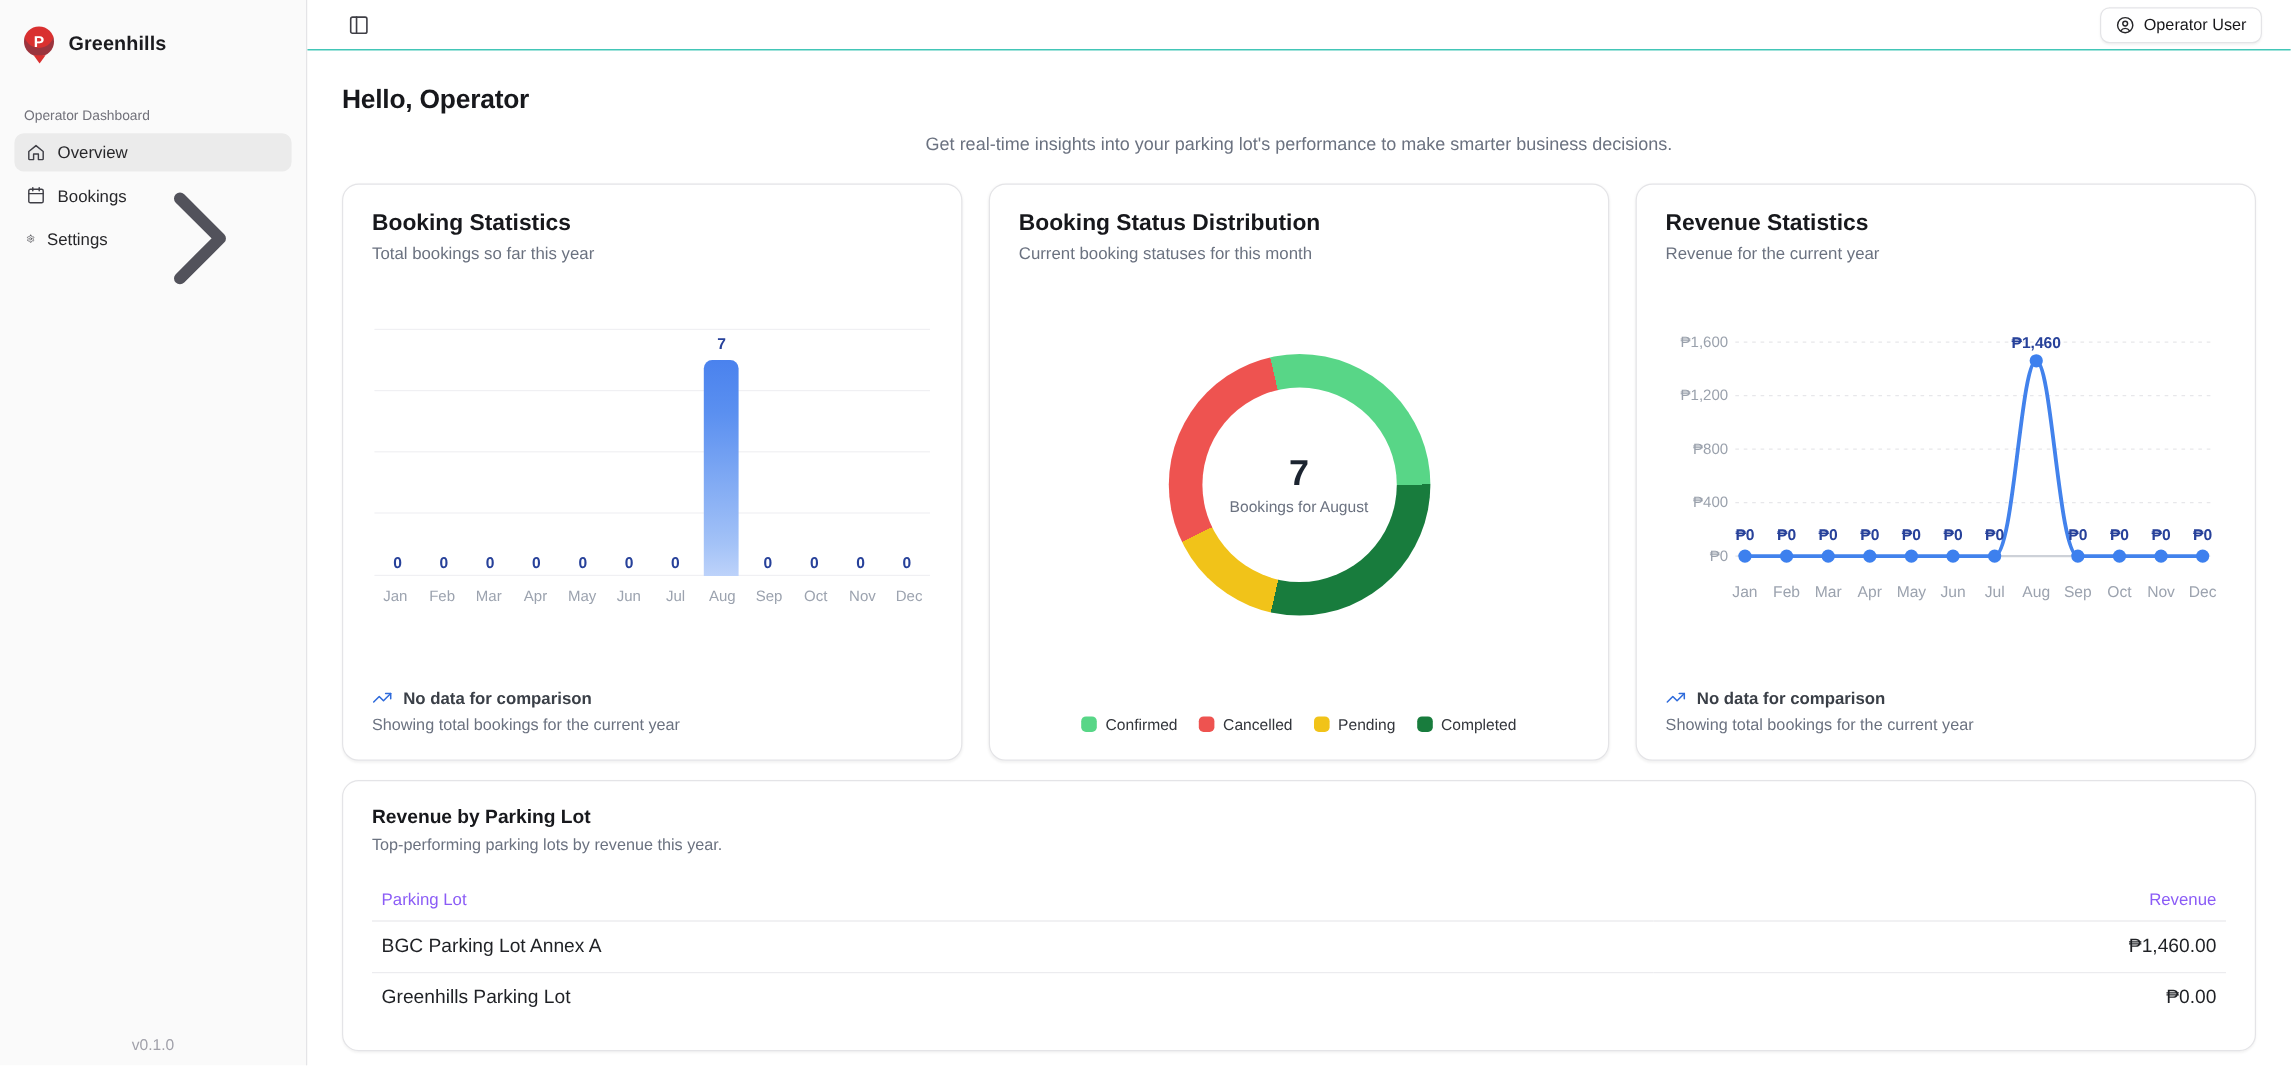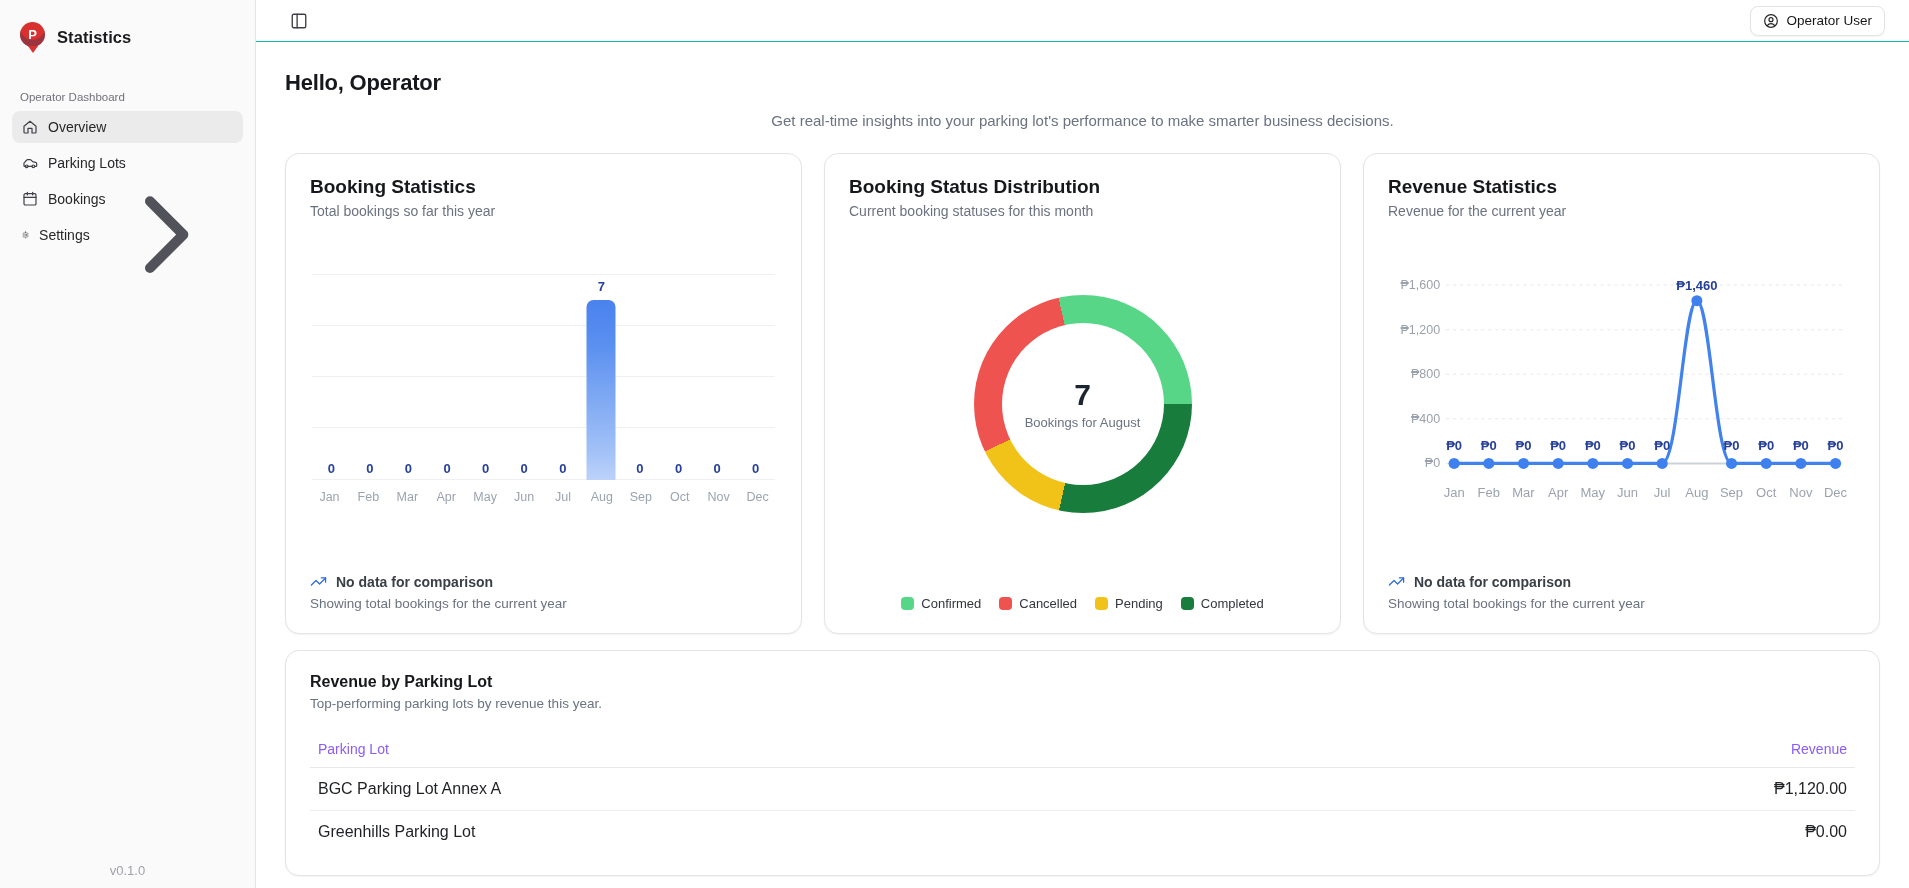--- a/index.html
+++ b/index.html
@@ -107,42 +107,31 @@
 </style>
 </head>
 <body>
 
 <aside class="sidebar">
   <div class="brand">
     <div class="logo-pin">
       <div class="logo-circle">P</div>
       <div class="logo-tip"></div>
     </div>
-    <div class="brand-name">Statistics</div>
+    <div class="brand-name">Greenhills</div>
   </div>
   <div class="section-label">Operator Dashboard</div>
   <nav id="nav">
       <div class="nav-item active">
         <span style="width:16px;height:16px;display:flex">
           <svg viewBox="0 0 24 24" fill="none" stroke="currentColor" stroke-width="1.8" stroke-linecap="round" stroke-linejoin="round" style="width:100%;height:100%">
             <path d="M3 10.8 12 3.5l9 7.3V20a1 1 0 0 1-1 1h-5v-7H9v7H4a1 1 0 0 1-1-1z"></path>
           </svg>
         </span>
         <span>Overview</span>
-      </div>
-      <div class="nav-item">
-        <span style="width:16px;height:16px;display:flex">
-          <svg viewBox="0 0 24 24" fill="none" stroke="currentColor" stroke-width="1.8" stroke-linecap="round" stroke-linejoin="round" style="width:100%;height:100%">
-            <path d="M19 17h2c.6 0 1-.4 1-1v-3c0-.9-.7-1.7-1.5-1.9C18.7 10.6 16 10 16 10s-1.3-1.4-2.2-2.3c-.5-.4-1.1-.7-1.8-.7H8.5c-.6 0-1.2.3-1.6.8L4.5 10.5c-.9.2-1.5 1-1.5 1.9V16c0 .6.4 1 1 1h2"></path>
-            <circle cx="7" cy="17" r="2"></circle>
-            <path d="M9 17h6"></path>
-            <circle cx="17" cy="17" r="2"></circle>
-          </svg>
-        </span>
-        <span>Parking Lots</span>
       </div>
       <div class="nav-item">
         <span style="width:16px;height:16px;display:flex">
           <svg viewBox="0 0 24 24" fill="none" stroke="currentColor" stroke-width="1.8" stroke-linecap="round" stroke-linejoin="round" style="width:100%;height:100%">
             <rect x="3" y="4" width="18" height="17" rx="2"></rect>
             <path d="M16 2v4M8 2v4M3 9.5h18"></path>
           </svg>
         </span>
         <span>Bookings</span>
       </div>
@@ -394,21 +383,21 @@
       <table>
         <thead>
           <tr>
             <th>Parking Lot</th>
             <th class="right">Revenue</th>
           </tr>
         </thead>
         <tbody id="table-body">
             <tr>
               <td>BGC Parking Lot Annex A</td>
-              <td class="right">₱1,120.00</td>
+              <td class="right">₱1,460.00</td>
             </tr>
             <tr>
               <td>Greenhills Parking Lot</td>
               <td class="right">₱0.00</td>
             </tr>
           </tbody>
       </table>
     </section>
   </div>
 </div>

